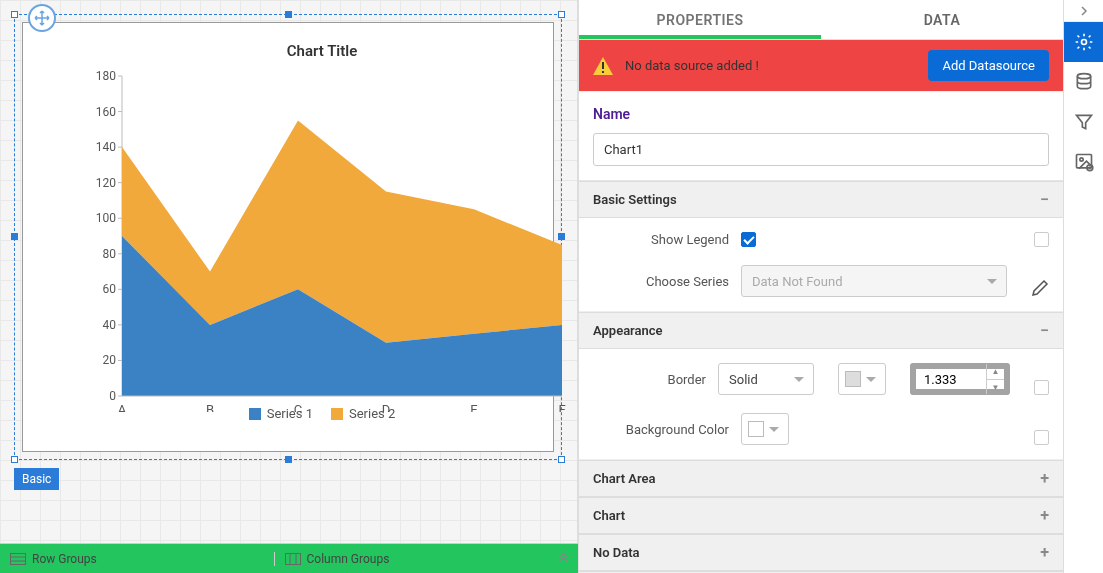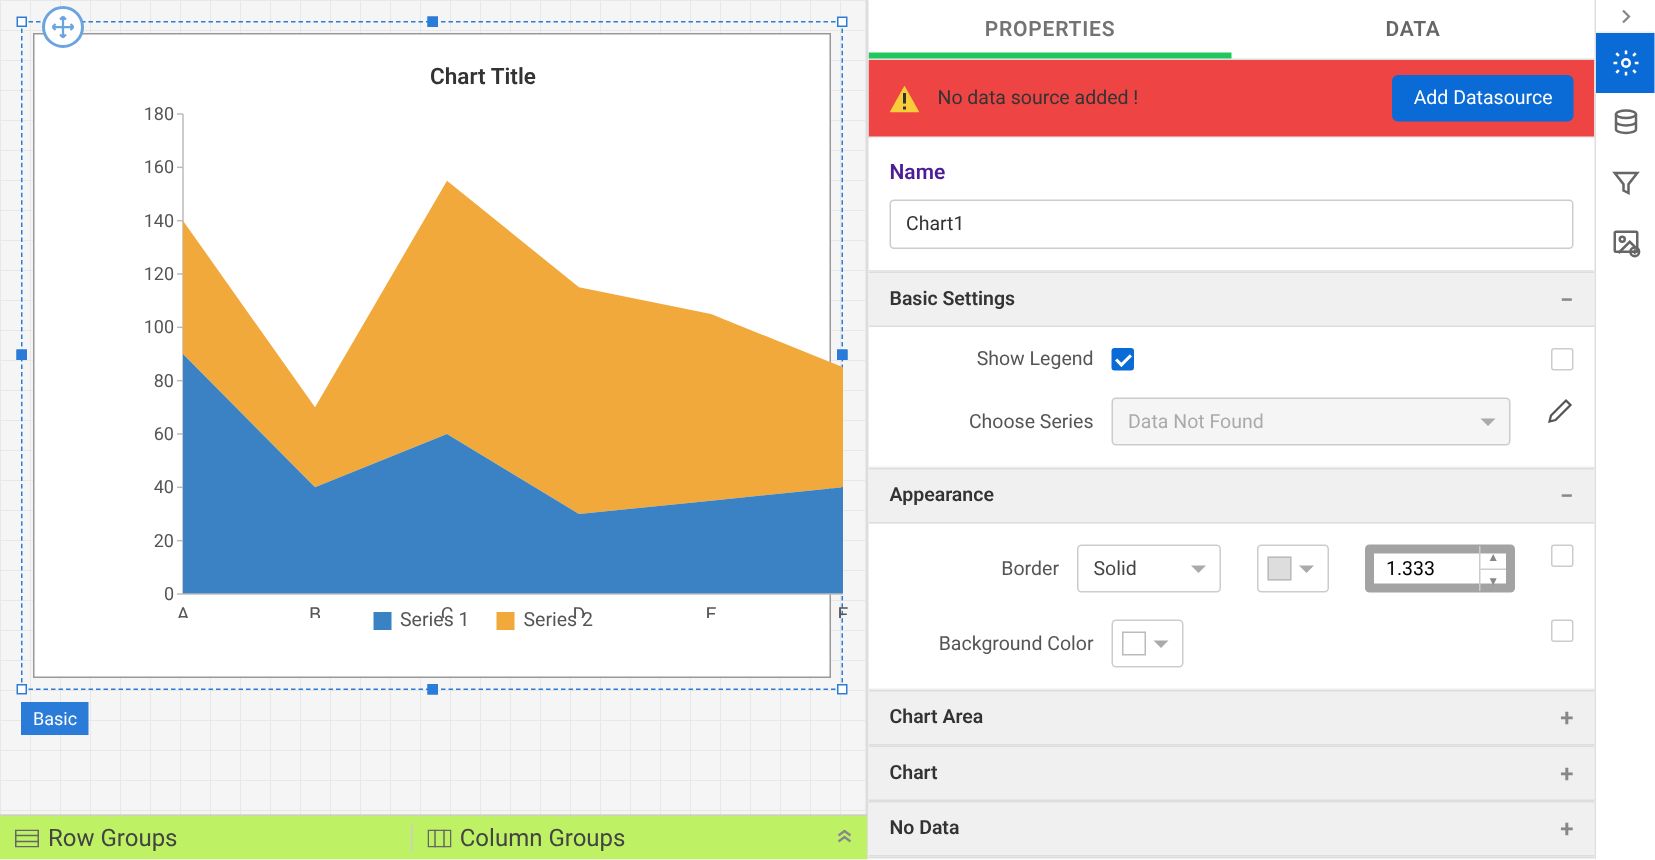--- a/index.html
+++ b/index.html
@@ -22,21 +22,21 @@
 
 
 .chart-wrap { position: absolute; left: 22px; top: 22px; width: 600px; height: 430px; }
 .chart-title { text-align: center; font-size: 15px; font-weight: 600; color: #333; margin-top: 20px; }
 .chart-svg { display: block; margin: 6px auto 0; }
 .legend { display: flex; justify-content: center; gap: 18px; margin-top: -6px; font-size: 13px; color: #555; }
 .legend-item { display: inline-flex; align-items: center; gap: 6px; }
 .legend-sw { width: 12px; height: 12px; }
 
 
-.groups-bar { position: absolute; left: 0; bottom: 0; width: 578px; height: 30px; background: #bef264; border-top: 1px solid #ccc; display: flex; align-items: center; font-size: 16px; color: #444; }
+.groups-bar { position: absolute; left: 0; bottom: 0; width: 578px; height: 30px; background: #22c55e; border-top: 1px solid #ccc; display: flex; align-items: center; font-size: 12px; color: #444; }
 .groups-bar .cell { flex: 1; padding-left: 10px; display: flex; align-items: center; gap: 6px; }
 .groups-bar svg { flex-shrink: 0; }
 .expand-btn { width: 30px; display: flex; justify-content: center; color: #888; }
 
 
 .props-panel { flex: 1; height: 573px; border-left: 1px solid #ddd; display: flex; flex-direction: column; overflow: hidden; }
 
 
 .tabs { display: flex; height: 40px; border-bottom: 1px solid #ddd; }
 .tab { flex: 1; text-align: center; line-height: 40px; font-size: 14px; font-weight: 600; color: #666; letter-spacing: 0.5px; cursor: pointer; }
@@ -52,21 +52,21 @@
 .name-row { padding: 12px 14px 14px; border-bottom: 1px solid #e5e5e5; }
 .name-row label { font-size: 14px; font-weight: 600; color: #4c1d95; }
 .name-input { width: 100%; margin-top: 10px; padding: 8px 10px; border: 1px solid #ccc; border-radius: 3px; font-size: 13px; color: #333; }
 
 
 .section-head { display: flex; align-items: center; justify-content: space-between; padding: 8px 14px; background: #f0f0f0; border-top: 1px solid #ddd; border-bottom: 1px solid #ddd; font-size: 13px; font-weight: 600; color: #333; cursor: pointer; }
 .section-body { padding: 14px 14px; border-bottom: 1px solid #eee; }
 .form-row { display: flex; align-items: center; margin-bottom: 18px; }
 .form-row:last-child { margin-bottom: 0; }
 .form-label { width: 148px; text-align: right; padding-right: 12px; font-size: 13px; color: #555; }
-.form-ctrls { flex: 1; display: flex; align-items: flex-start; gap: 24px; }
+.form-ctrls { flex: 1; display: flex; align-items: flex-end; gap: 24px; }
 
 
 .cbx { width: 15px; height: 15px; border: 1px solid #ccc; border-radius: 2px; }
 .cbx.checked { background: #0a6bd6; border-color: #0a6bd6; position: relative; }
 .cbx.checked::after { content: ''; position: absolute; left: 4px; top: 1px; width: 4px; height: 8px; border: solid #fff; border-width: 0 2px 2px 0; transform: rotate(45deg); }
 .select { flex: 1; height: 32px; border: 1px solid #ccc; border-radius: 3px; padding: 0 24px 0 10px; font-size: 13px; color: #aaa; position: relative; display: flex; align-items: center; }
 .select.disabled { background: #f5f5f5; }
 .select::after { content: ''; position: absolute; right: 9px; top: 13px; width: 0; height: 0; border-left: 5px solid transparent; border-right: 5px solid transparent; border-top: 5px solid #aaa; }
 .select.compact { flex: 0 0 96px; color: #444; }
 .select.tiny { flex: 0 0 32px; padding-left: 6px; }

